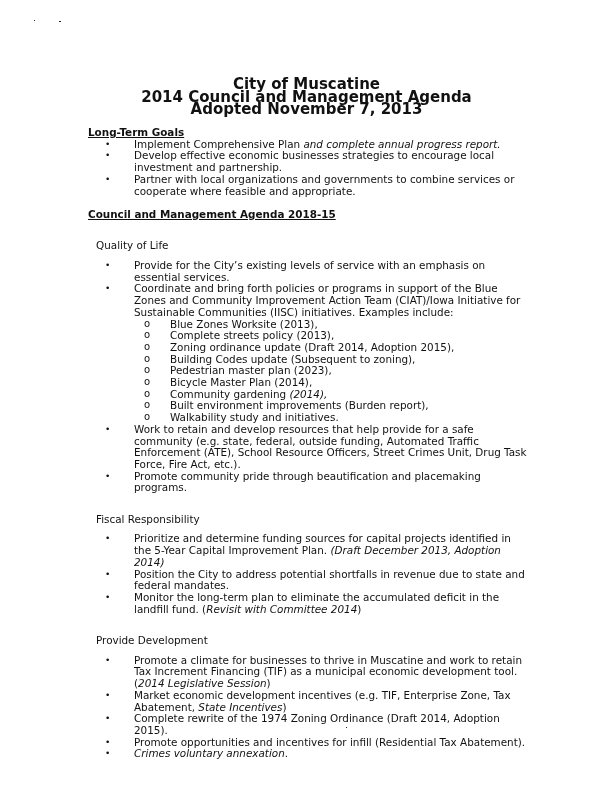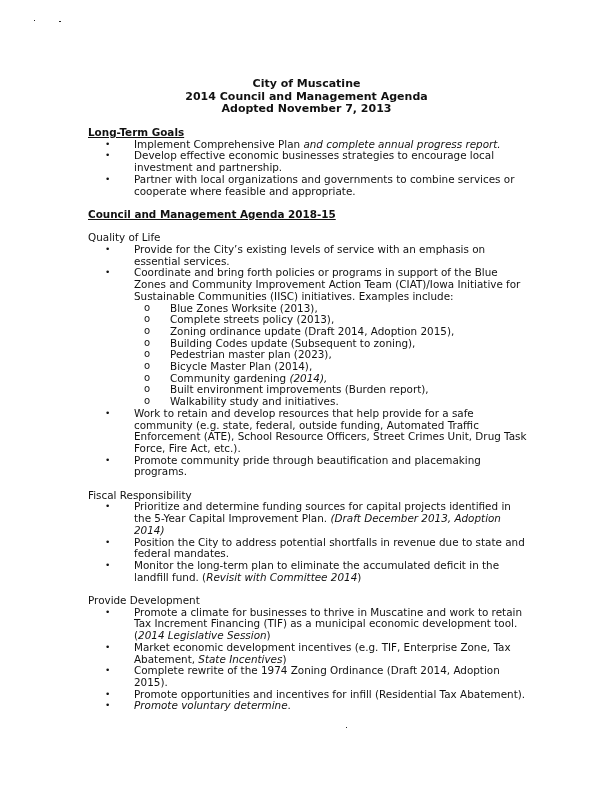--- a/index.html
+++ b/index.html
@@ -3,28 +3,28 @@
   <meta charset="utf-8">
   <style>
     html, body { margin: 0; padding: 0; background: #ffffff; }
     body {
       width: 613px; height: 800px; position: relative; overflow: hidden;
       font-family: "DejaVu Sans", sans-serif; color: #111; font-size: 10.4px;
     }
     .speck { position: absolute; background: #222; }
     .header {
       position: absolute; left: 0; width: 613px; top: 78px;
-      text-align: center; font-weight: bold; line-height: 12.5px; font-size: 11px;
+      text-align: center; font-weight: bold; line-height: 12.5px; font-size: 15px;
     }
     .section {
       position: absolute; left: 88px; width: 440px;
       line-height: 11.7px;
     }
     .h-underline { font-weight: bold; text-decoration: underline; }
-    .sub { margin: 0; }
+    .sub { margin: 8px; }
     ul { margin: 0; padding: 0; list-style: none; }
     li { position: relative; }
     .l1 { padding-left: 46px; }
     .l1 > .bul { position: absolute; left: 17px; top: 0; font-size: 9px; }
     .l2 { padding-left: 82px; }
     .l2 > .bul { position: absolute; left: 56px; top: -1px; font-size: 10px; }
     .it { font-style: italic; }
     .gap { height: 11.7px; }
   </style>
 </head>
@@ -77,15 +77,15 @@
     <li class="l1"><span class="bul">•</span><span>Position the City to address potential shortfalls in revenue due to state and federal mandates.</span></li>
     <li class="l1"><span class="bul">•</span><span>Monitor the long-term plan to eliminate the accumulated deficit in the landfill fund.  (</span><span class="it">Revisit with Committee 2014</span><span>)</span></li>
   </ul>
   <div class="gap"></div>
   <div class="sub">Provide Development</div>
   <ul>
     <li class="l1"><span class="bul">•</span><span>Promote a climate for businesses to thrive in Muscatine and work to retain Tax Increment Financing (TIF) as a municipal economic development tool. (</span><span class="it">2014 Legislative Session</span><span>)</span></li>
     <li class="l1"><span class="bul">•</span><span>Market economic development incentives (e.g. TIF, Enterprise Zone, Tax Abatement, </span><span class="it">State Incentives</span><span>)</span></li>
     <li class="l1"><span class="bul">•</span><span>Complete rewrite of the 1974 Zoning Ordinance (Draft 2014, Adoption 2015).</span></li>
     <li class="l1"><span class="bul">•</span><span>Promote opportunities and incentives for infill (Residential Tax Abatement).</span></li>
-    <li class="l1"><span class="bul">•</span><span class="it">Promote voluntary determine</span><span>.</span></li>
+    <li class="l1"><span class="bul">•</span><span class="it">Crimes voluntary annexation</span><span>.</span></li>
   </ul>
 </div>
 
 </body></html>

